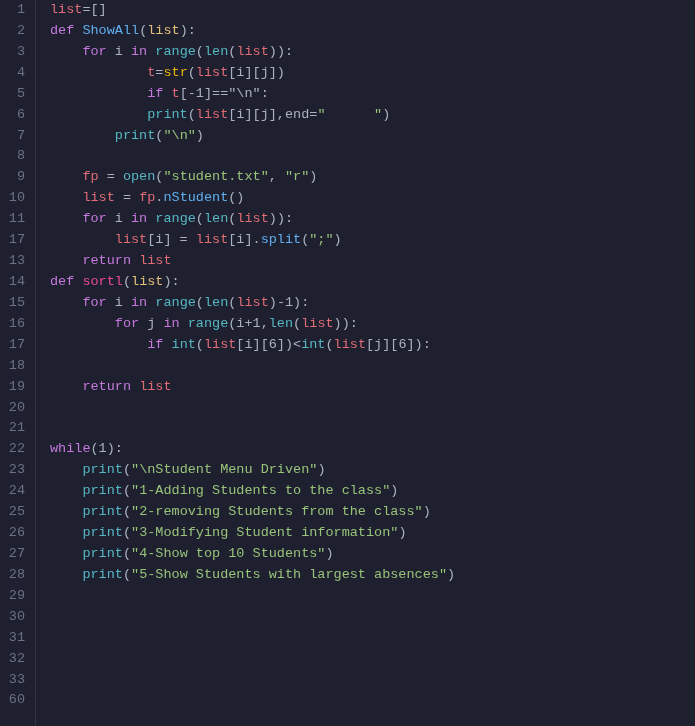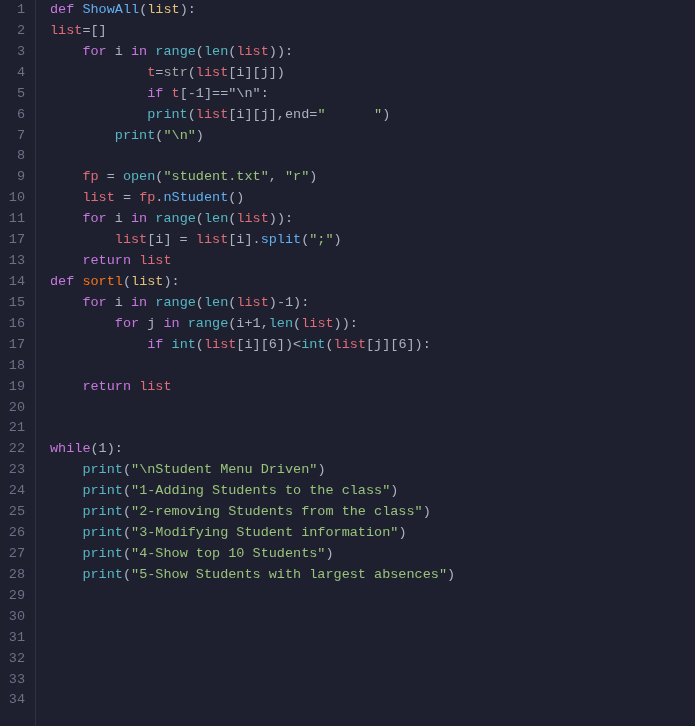--- a/index.html
+++ b/index.html
@@ -85,37 +85,37 @@
       <div>24</div>
       <div>25</div>
       <div>26</div>
       <div>27</div>
       <div>28</div>
       <div>29</div>
       <div>30</div>
       <div>31</div>
       <div>32</div>
       <div>33</div>
-      <div>34</div>
+      <div>60</div>
     </div>
   <div class="code-content" id="code-content">
+      <div class="code-line"><span style="color: rgb(224, 108, 117);">list</span><span style="color: rgb(171, 178, 191);">=[]</span></div>
       <div class="code-line"><span style="color: rgb(198, 120, 221);">def </span><span style="color: rgb(97, 175, 239);">ShowAll</span><span style="color: rgb(171, 178, 191);">(</span><span style="color: rgb(229, 192, 123);">list</span><span style="color: rgb(171, 178, 191);">):</span></div>
-      <div class="code-line"><span style="color: rgb(224, 108, 117);">list</span><span style="color: rgb(171, 178, 191);">=[]</span></div>
       <div class="code-line"><span style="color: rgb(171, 178, 191);">    </span><span style="color: rgb(198, 120, 221);">for </span><span style="color: rgb(171, 178, 191);">i </span><span style="color: rgb(198, 120, 221);">in </span><span style="color: rgb(86, 182, 194);">range</span><span style="color: rgb(171, 178, 191);">(</span><span style="color: rgb(86, 182, 194);">len</span><span style="color: rgb(171, 178, 191);">(</span><span style="color: rgb(224, 108, 117);">list</span><span style="color: rgb(171, 178, 191);">)):</span></div>
-      <div class="code-line"><span style="color: rgb(171, 178, 191);">            </span><span style="color: rgb(224, 108, 117);">t</span><span style="color: rgb(171, 178, 191);">=</span><span style="color: #a3a3a3;">str</span><span style="color: rgb(171, 178, 191);">(</span><span style="color: rgb(224, 108, 117);">list</span><span style="color: rgb(171, 178, 191);">[i][j])</span></div>
+      <div class="code-line"><span style="color: rgb(171, 178, 191);">            </span><span style="color: rgb(224, 108, 117);">t</span><span style="color: rgb(171, 178, 191);">=</span><span style="color: #eab308;">str</span><span style="color: rgb(171, 178, 191);">(</span><span style="color: rgb(224, 108, 117);">list</span><span style="color: rgb(171, 178, 191);">[i][j])</span></div>
       <div class="code-line"><span style="color: rgb(171, 178, 191);">            </span><span style="color: rgb(198, 120, 221);">if </span><span style="color: rgb(224, 108, 117);">t</span><span style="color: rgb(171, 178, 191);">[-1]=="\n":</span></div>
       <div class="code-line"><span style="color: rgb(171, 178, 191);">            </span><span style="color: rgb(86, 182, 194);">print</span><span style="color: rgb(171, 178, 191);">(</span><span style="color: rgb(224, 108, 117);">list</span><span style="color: rgb(171, 178, 191);">[i][j],end=</span><span style="color: rgb(152, 195, 121);">"      "</span><span style="color: rgb(171, 178, 191);">)</span></div>
       <div class="code-line"><span style="color: rgb(171, 178, 191);">        </span><span style="color: rgb(86, 182, 194);">print</span><span style="color: rgb(171, 178, 191);">(</span><span style="color: rgb(152, 195, 121);">"\n"</span><span style="color: rgb(171, 178, 191);">)</span></div>
       <div class="code-line">&nbsp;</div>
       <div class="code-line"><span style="color: rgb(171, 178, 191);">    </span><span style="color: rgb(224, 108, 117);">fp</span><span style="color: rgb(171, 178, 191);"> = </span><span style="color: rgb(86, 182, 194);">open</span><span style="color: rgb(171, 178, 191);">(</span><span style="color: rgb(152, 195, 121);">"student.txt"</span><span style="color: rgb(171, 178, 191);">, </span><span style="color: rgb(152, 195, 121);">"r"</span><span style="color: rgb(171, 178, 191);">)</span></div>
       <div class="code-line"><span style="color: rgb(171, 178, 191);">    </span><span style="color: rgb(224, 108, 117);">list</span><span style="color: rgb(171, 178, 191);"> = </span><span style="color: rgb(224, 108, 117);">fp</span><span style="color: rgb(171, 178, 191);">.</span><span style="color: rgb(97, 175, 239);">nStudent</span><span style="color: rgb(171, 178, 191);">()</span></div>
       <div class="code-line"><span style="color: rgb(171, 178, 191);">    </span><span style="color: rgb(198, 120, 221);">for </span><span style="color: rgb(171, 178, 191);">i </span><span style="color: rgb(198, 120, 221);">in </span><span style="color: rgb(86, 182, 194);">range</span><span style="color: rgb(171, 178, 191);">(</span><span style="color: rgb(86, 182, 194);">len</span><span style="color: rgb(171, 178, 191);">(</span><span style="color: rgb(224, 108, 117);">list</span><span style="color: rgb(171, 178, 191);">)):</span></div>
       <div class="code-line"><span style="color: rgb(171, 178, 191);">        </span><span style="color: rgb(224, 108, 117);">list</span><span style="color: rgb(171, 178, 191);">[i] = </span><span style="color: rgb(224, 108, 117);">list</span><span style="color: rgb(171, 178, 191);">[i].</span><span style="color: rgb(97, 175, 239);">split</span><span style="color: rgb(171, 178, 191);">(</span><span style="color: rgb(152, 195, 121);">";"</span><span style="color: rgb(171, 178, 191);">)</span></div>
       <div class="code-line"><span style="color: rgb(171, 178, 191);">    </span><span style="color: rgb(198, 120, 221);">return </span><span style="color: rgb(224, 108, 117);">list</span></div>
-      <div class="code-line"><span style="color: rgb(198, 120, 221);">def </span><span style="color: #f97316;">sortl</span><span style="color: rgb(171, 178, 191);">(</span><span style="color: rgb(229, 192, 123);">list</span><span style="color: rgb(171, 178, 191);">):</span></div>
+      <div class="code-line"><span style="color: rgb(198, 120, 221);">def </span><span style="color: #ec4899;">sortl</span><span style="color: rgb(171, 178, 191);">(</span><span style="color: rgb(229, 192, 123);">list</span><span style="color: rgb(171, 178, 191);">):</span></div>
       <div class="code-line"><span style="color: rgb(171, 178, 191);">    </span><span style="color: rgb(198, 120, 221);">for </span><span style="color: rgb(171, 178, 191);">i </span><span style="color: rgb(198, 120, 221);">in </span><span style="color: rgb(86, 182, 194);">range</span><span style="color: rgb(171, 178, 191);">(</span><span style="color: rgb(86, 182, 194);">len</span><span style="color: rgb(171, 178, 191);">(</span><span style="color: rgb(224, 108, 117);">list</span><span style="color: rgb(171, 178, 191);">)-1):</span></div>
       <div class="code-line"><span style="color: rgb(171, 178, 191);">        </span><span style="color: rgb(198, 120, 221);">for </span><span style="color: rgb(171, 178, 191);">j </span><span style="color: rgb(198, 120, 221);">in </span><span style="color: rgb(86, 182, 194);">range</span><span style="color: rgb(171, 178, 191);">(i+1,</span><span style="color: rgb(86, 182, 194);">len</span><span style="color: rgb(171, 178, 191);">(</span><span style="color: rgb(224, 108, 117);">list</span><span style="color: rgb(171, 178, 191);">)):</span></div>
       <div class="code-line"><span style="color: rgb(171, 178, 191);">            </span><span style="color: rgb(198, 120, 221);">if </span><span style="color: rgb(86, 182, 194);">int</span><span style="color: rgb(171, 178, 191);">(</span><span style="color: rgb(224, 108, 117);">list</span><span style="color: rgb(171, 178, 191);">[i][6])&lt;</span><span style="color: rgb(86, 182, 194);">int</span><span style="color: rgb(171, 178, 191);">(</span><span style="color: rgb(224, 108, 117);">list</span><span style="color: rgb(171, 178, 191);">[j][6]):</span></div>
       <div class="code-line">&nbsp;</div>
       <div class="code-line"><span style="color: rgb(171, 178, 191);">    </span><span style="color: rgb(198, 120, 221);">return </span><span style="color: rgb(224, 108, 117);">list</span></div>
       <div class="code-line">&nbsp;</div>
       <div class="code-line">&nbsp;</div>
       <div class="code-line"><span style="color: rgb(198, 120, 221);">while</span><span style="color: rgb(171, 178, 191);">(1):</span></div>
       <div class="code-line"><span style="color: rgb(171, 178, 191);">    </span><span style="color: rgb(86, 182, 194);">print</span><span style="color: rgb(171, 178, 191);">(</span><span style="color: rgb(152, 195, 121);">"\nStudent Menu Driven"</span><span style="color: rgb(171, 178, 191);">)</span></div>
       <div class="code-line"><span style="color: rgb(171, 178, 191);">    </span><span style="color: rgb(86, 182, 194);">print</span><span style="color: rgb(171, 178, 191);">(</span><span style="color: rgb(152, 195, 121);">"1-Adding Students to the class"</span><span style="color: rgb(171, 178, 191);">)</span></div>

